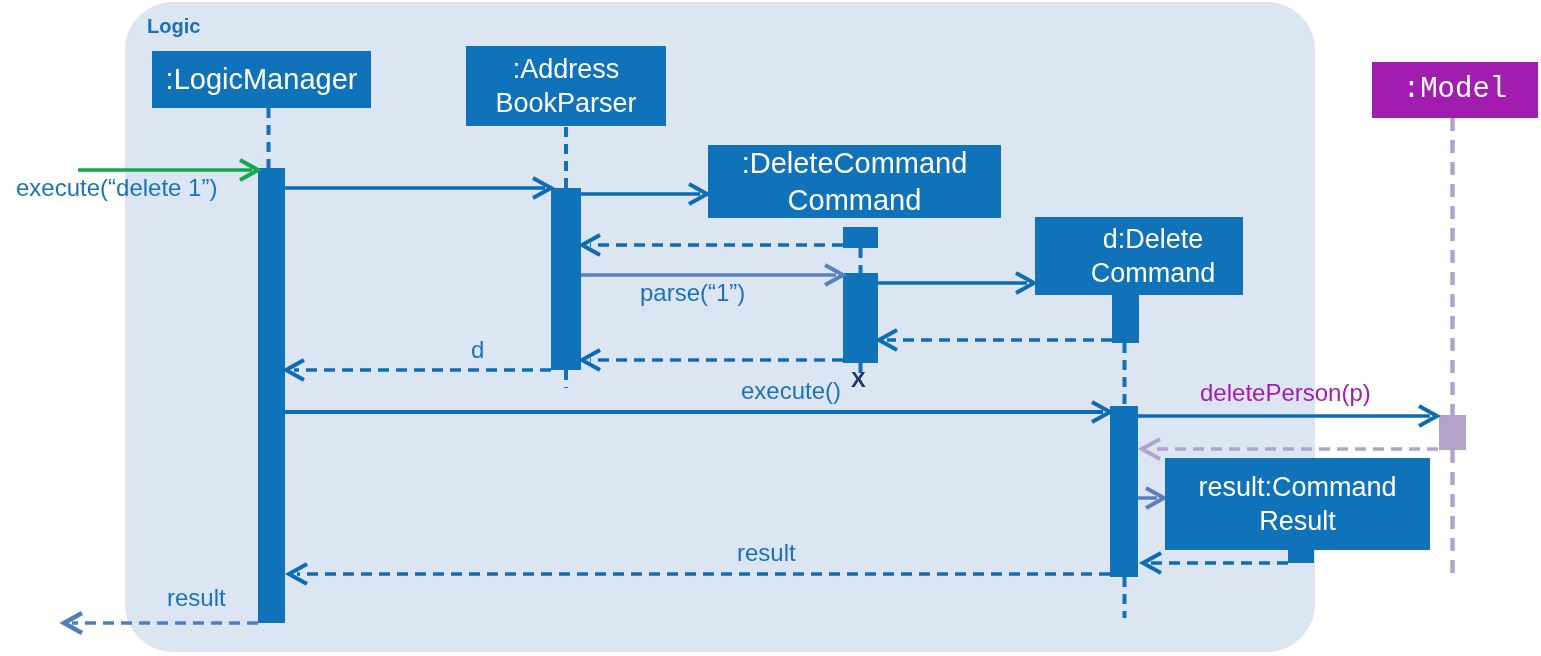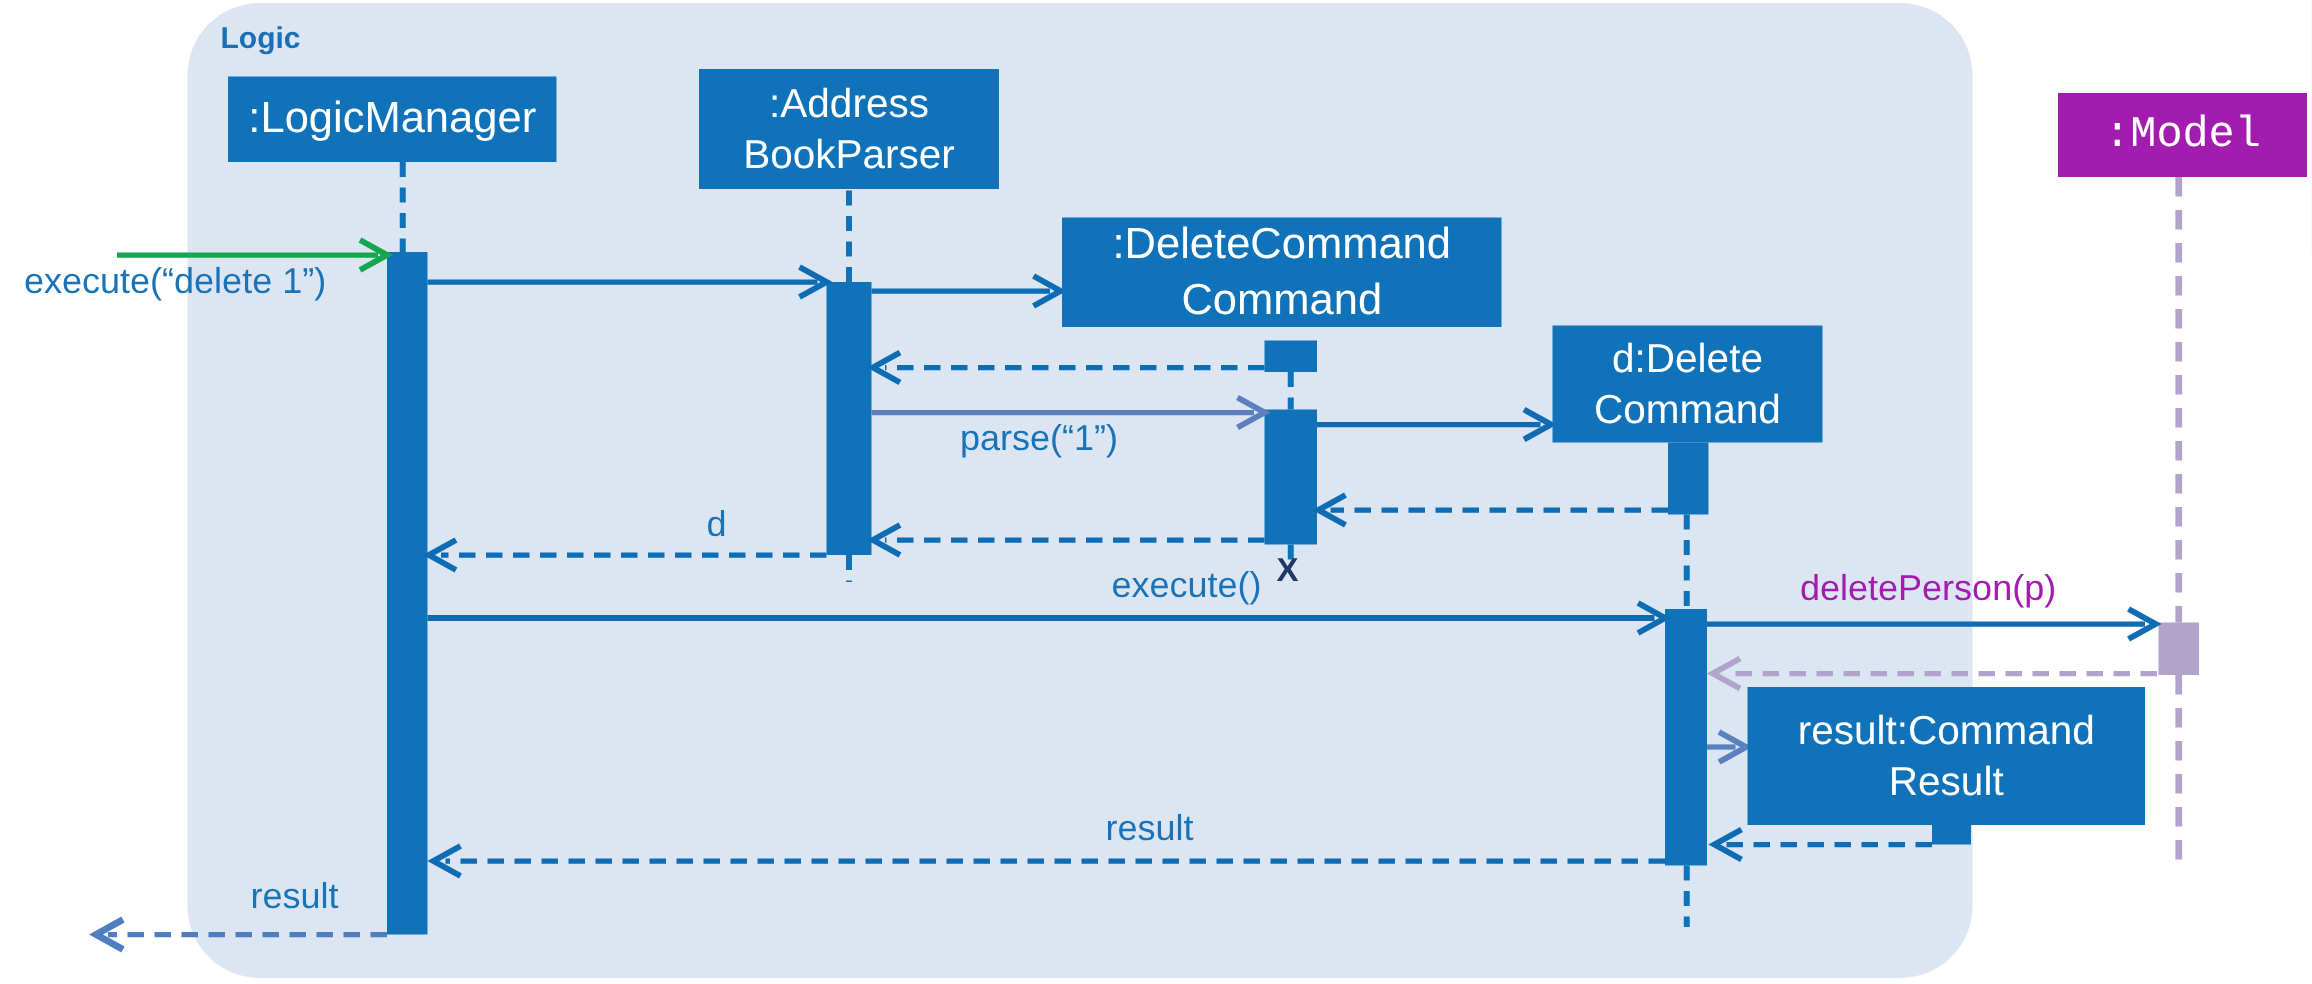--- a/index.html
+++ b/index.html
@@ -155,21 +155,21 @@
   <div class="actor" style="left:466px;top:46px;width:200px;height:80px;font-size:27px;">
     <span>:Address</span>
     <span>BookParser</span>
   </div>
 
   <div class="actor" style="left:708px;top:145px;width:293px;height:73px;font-size:29px;align-items:center;">
     <span>:DeleteCommand</span>
     <span>Command</span>
   </div>
 
-  <div class="actor" style="left:1035px;top:217px;width:180px;height:78px;font-size:27px;">
+  <div class="actor" style="left:1035px;top:217px;width:180px;height:78px;font-size:27px;padding-left:28px;">
     <span>d:Delete</span>
     <span>Command</span>
   </div>
 
   <div class="actor" style="left:1165px;top:458px;width:265px;height:92px;font-size:27px;">
     <span>result:Command</span>
     <span>Result</span>
   </div>
 
   <div class="actor model" style="left:1372px;top:62px;width:166px;height:56px;font-size:29px;">

